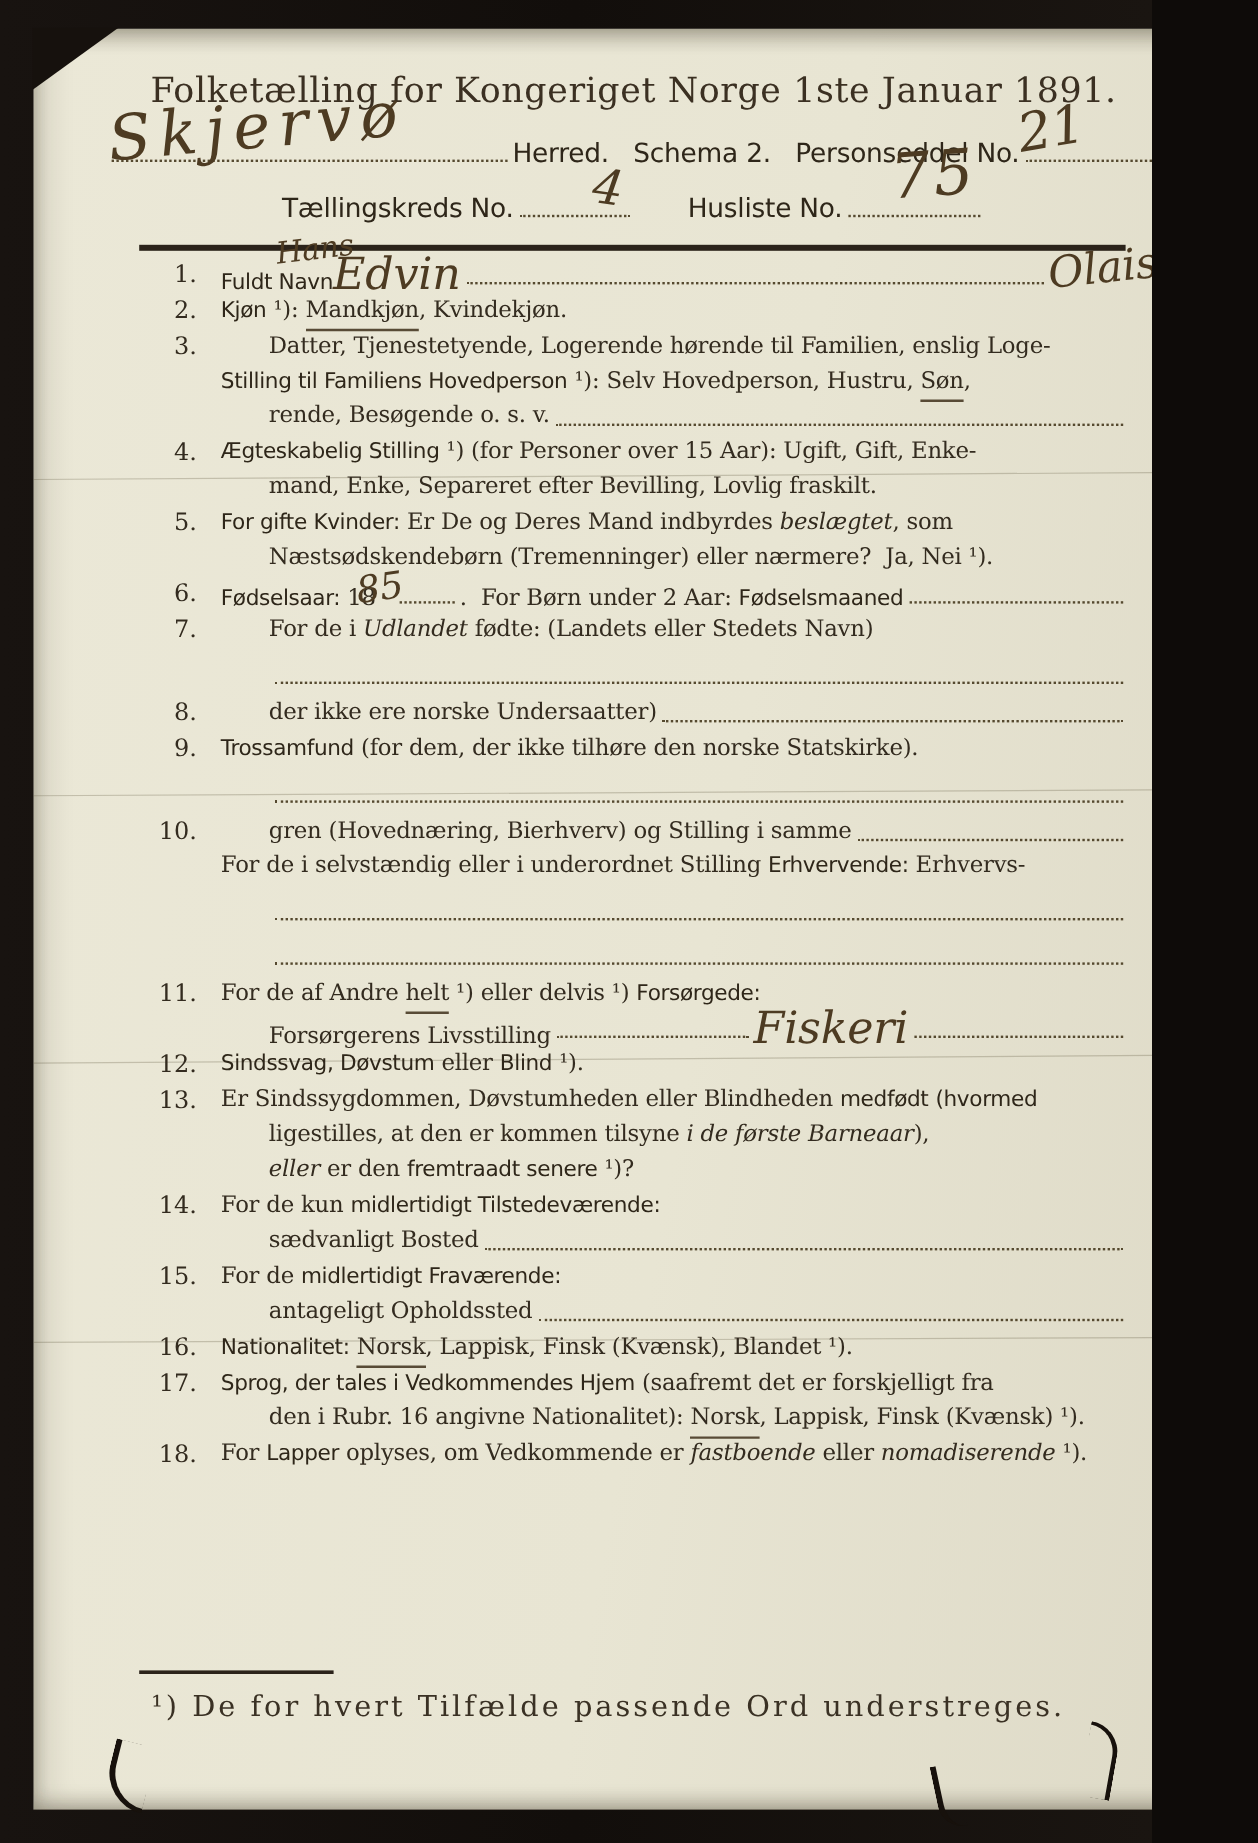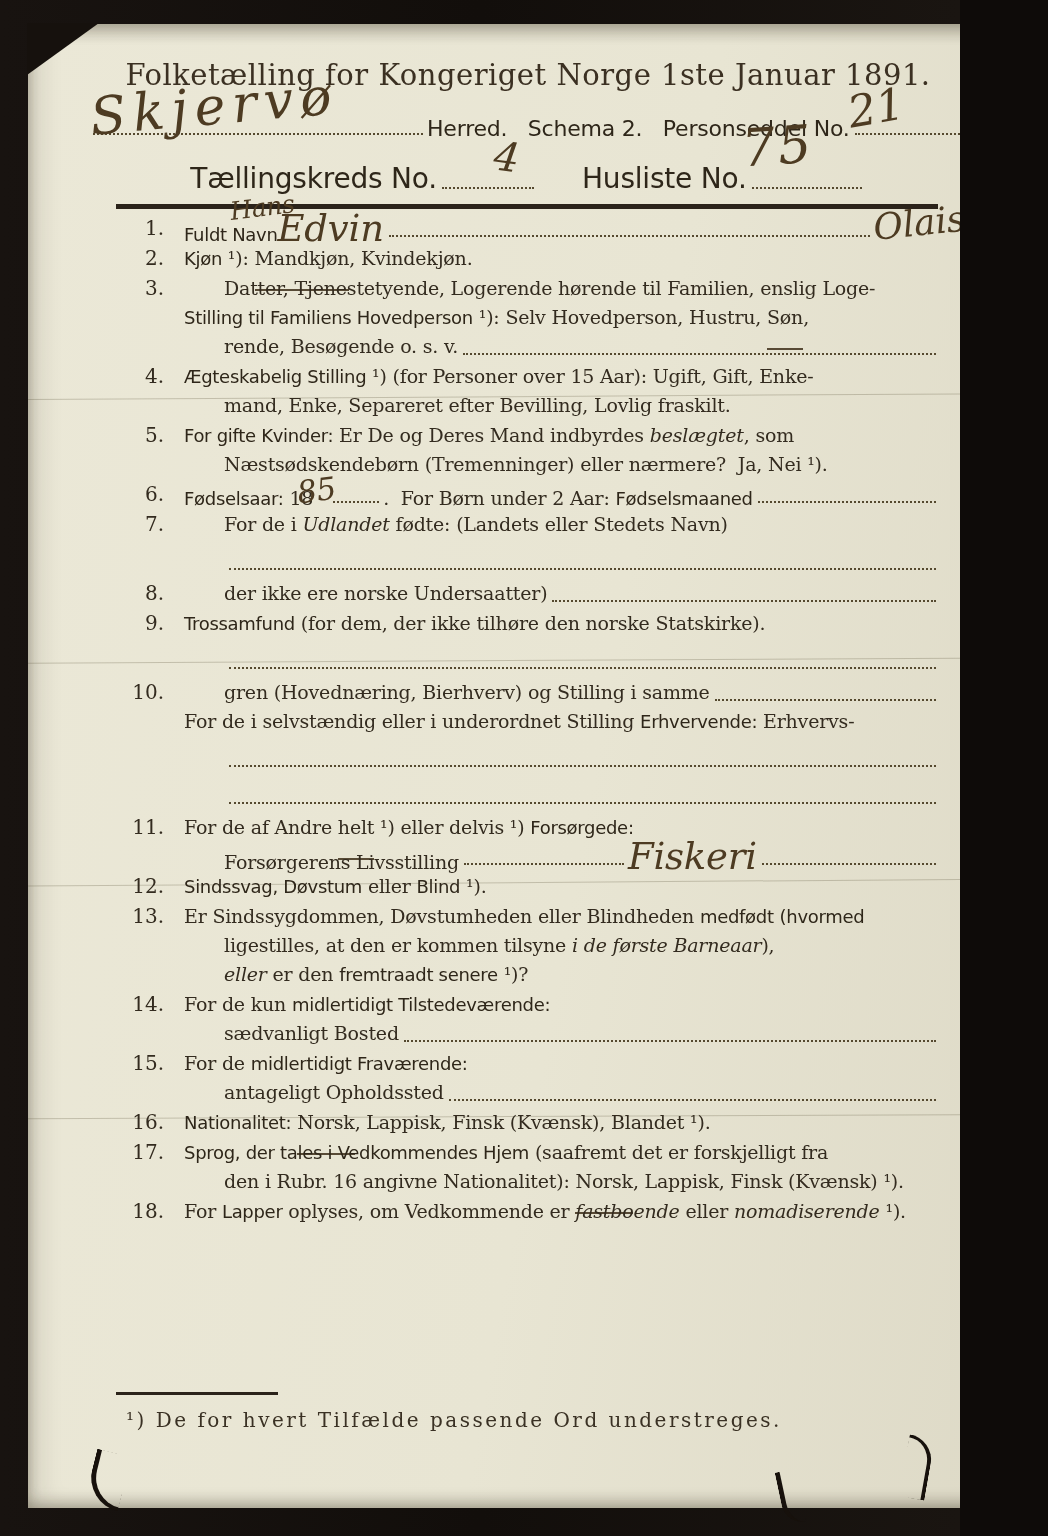--- a/index.html
+++ b/index.html
@@ -13,55 +13,55 @@
   .corner-notch{position:absolute;left:-1px;top:-1px;width:72px;height:52px;background:#16110d;
     clip-path:polygon(0 0,100% 0,0 100%);}
   .crease{position:absolute;left:0;width:100%;height:1px;background:rgba(95,85,60,.28);}
 
   
   .hdr-title{position:absolute;left:60px;top:34px;width:880px;text-align:center;
     font-size:29px;color:#3b3022;letter-spacing:.5px;white-space:pre;}
   .hdr-line2{position:absolute;left:60px;top:92px;width:880px;display:flex;align-items:baseline;}
   .hdr-line3{position:absolute;left:60px;top:138px;width:880px;display:flex;align-items:baseline;justify-content:center;}
   .hdr-bold{font-family:"DejaVu Sans", sans-serif;font-weight:400;font-size:22px;color:#2e2619;white-space:pre;letter-spacing:-0.2px;text-align:center;}
-  .hdr-line3 .hdr-bold{font-size:28px;}
+  .hdr-line3 .hdr-bold{font-size:22px;}
   .hdr-rule{position:absolute;left:88px;top:180px;width:822px;height:5px;background:#2b231a;}
 
   
   .dots{border-bottom:2px dotted #55492f;align-self:flex-end;margin:0 4px 6px 5px;flex:0 0 auto;}
   .dots.grow{flex:1 1 auto;}
 
   
   .form{position:absolute;left:86px;top:190px;width:826px;}
   .item{display:flex;margin:0 0 1px 0;}
   .num{flex:0 0 50px;text-align:right;font-size:20px;color:#332b1f;line-height:29px;padding-right:0;}
   .body{flex:1 1 auto;margin-left:20px;min-width:0;}
   .line{display:flex;align-items:baseline;height:29px;position:relative;}
   .line.ind{margin-left:40px;}
   .line.gap{margin-top:8px;margin-bottom:2px;}
   .seg{font-size:19px;color:#332b1f;white-space:pre;letter-spacing:-0.2px;line-height:29px;}
   .seg.b{font-family:"DejaVu Sans", sans-serif;font-weight:400;font-size:18px;color:#2e2619;letter-spacing:-0.3px;}
   .seg.it{font-style:italic;}
-  .seg.hw-u{border-bottom:2.5px solid rgba(62,47,26,.85);padding-bottom:16px;}
+  .seg.hw-u{border-bottom:2.5px solid rgba(62,47,26,.85);padding-bottom:1px;}
 
   
   .hw{font-family:"DejaVu Serif", serif;font-style:italic;color:#4d3b22;}
   .hw-big{font-size:37px;line-height:29px;}
   .hw-slant{display:inline-block;transform:rotate(-6deg) translateY(-8px);margin-right:-70px;font-size:36px;}
   .hw-above{position:absolute;top:-21px;left:46px;font-size:25px;transform:rotate(-7deg);}
   .hw-over{display:inline-block;position:relative;top:-4px;margin:0 -8px 0 -16px;font-size:31px;transform:rotate(-8deg);}
   .hw-abs{position:absolute;white-space:nowrap;}
   .hw-place{left:62px;top:52px;font-size:52px;letter-spacing:7px;transform:rotate(-5deg);}
   .hw-pseddel{left:820px;top:58px;font-size:44px;transform:rotate(-10deg);}
   .hw-kreds{left:466px;top:110px;font-size:40px;transform:rotate(8deg);}
   .hw-husliste{left:714px;top:92px;font-size:52px;transform:rotate(-4deg);letter-spacing:3px;}
 
   
   .foot-rule{position:absolute;left:88px;top:1368px;width:162px;height:3px;background:#2b231a;}
-  .footnote{position:absolute;left:98px;top:1384px;font-size:20px;color:#3a3124;letter-spacing:2.5px;white-space:pre;}
+  .footnote{position:absolute;left:98px;top:1384px;font-size:24px;color:#3a3124;letter-spacing:2.5px;white-space:pre;}
 
   
   .ink{position:absolute;border-color:#17110c;}
   .ink-a{left:62px;top:1428px;width:30px;height:52px;border-left:5px solid #17110c;border-bottom:4px solid #17110c;border-radius:0 0 0 44px;transform:rotate(14deg);}
   .ink-b{left:876px;top:1412px;width:22px;height:60px;border-right:4px solid #17110c;border-top:3px solid #17110c;border-radius:0 40px 0 0;transform:rotate(10deg);}
   .ink-c{left:752px;top:1446px;width:16px;height:54px;border-left:5px solid #17110c;border-radius:0 0 0 30px;transform:rotate(-12deg);}
 </style>
 </head>
 <body>
 

